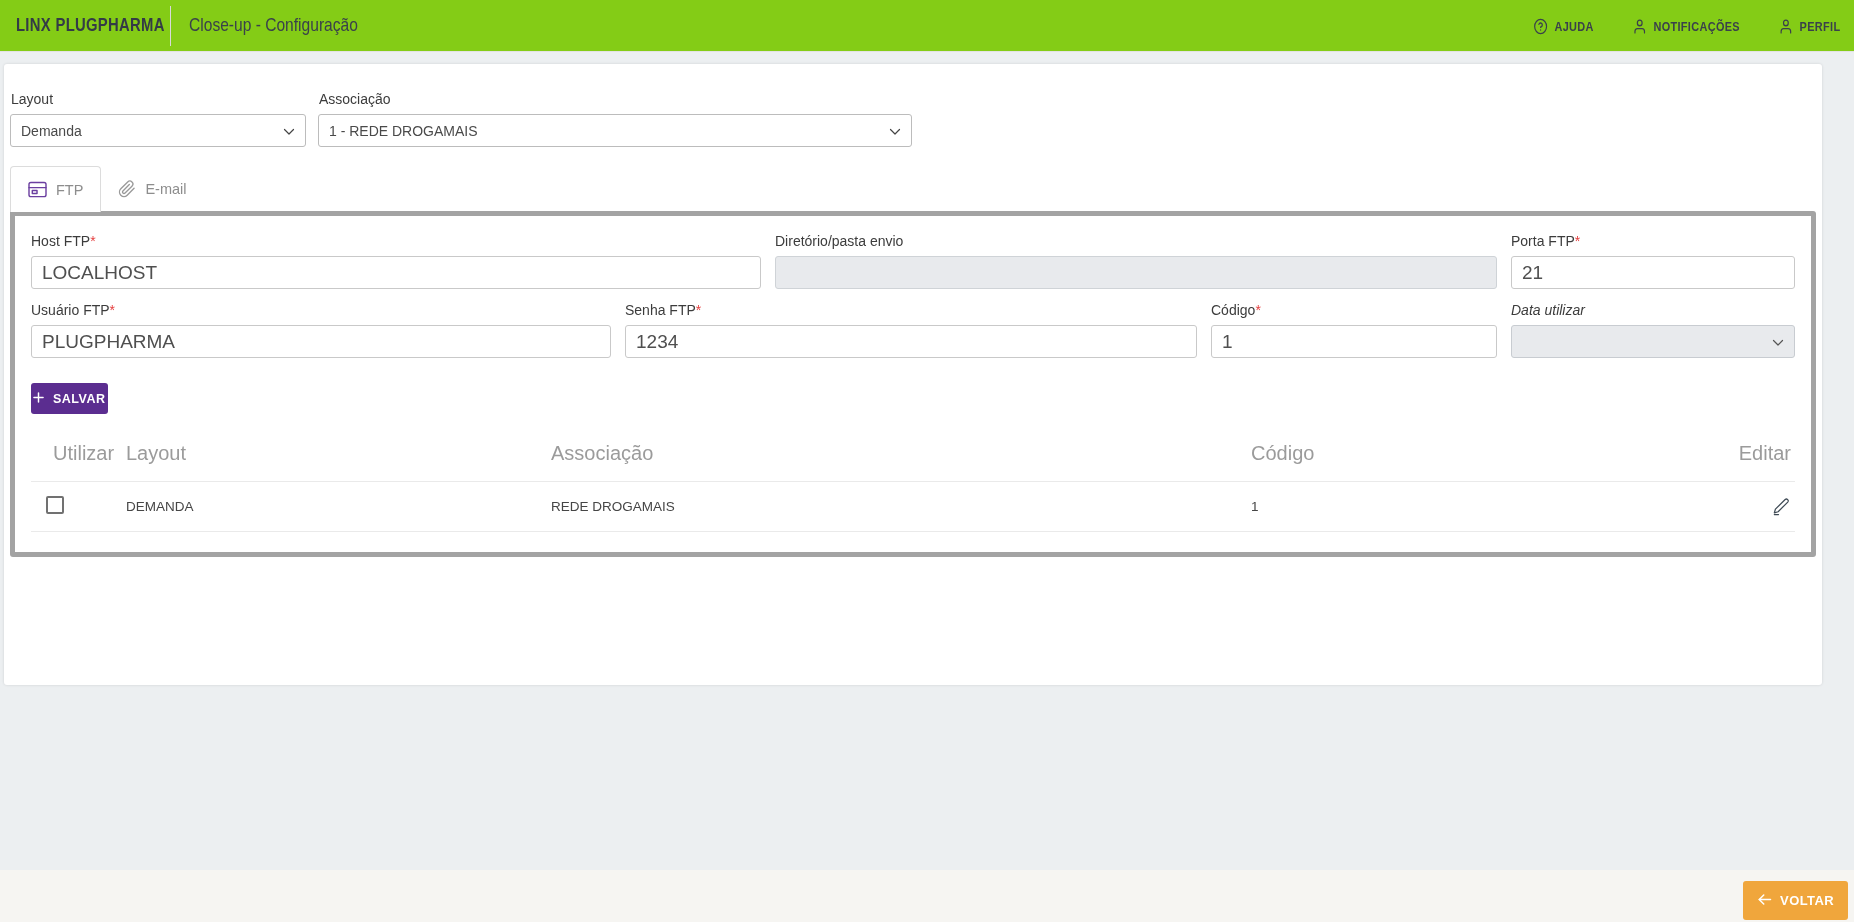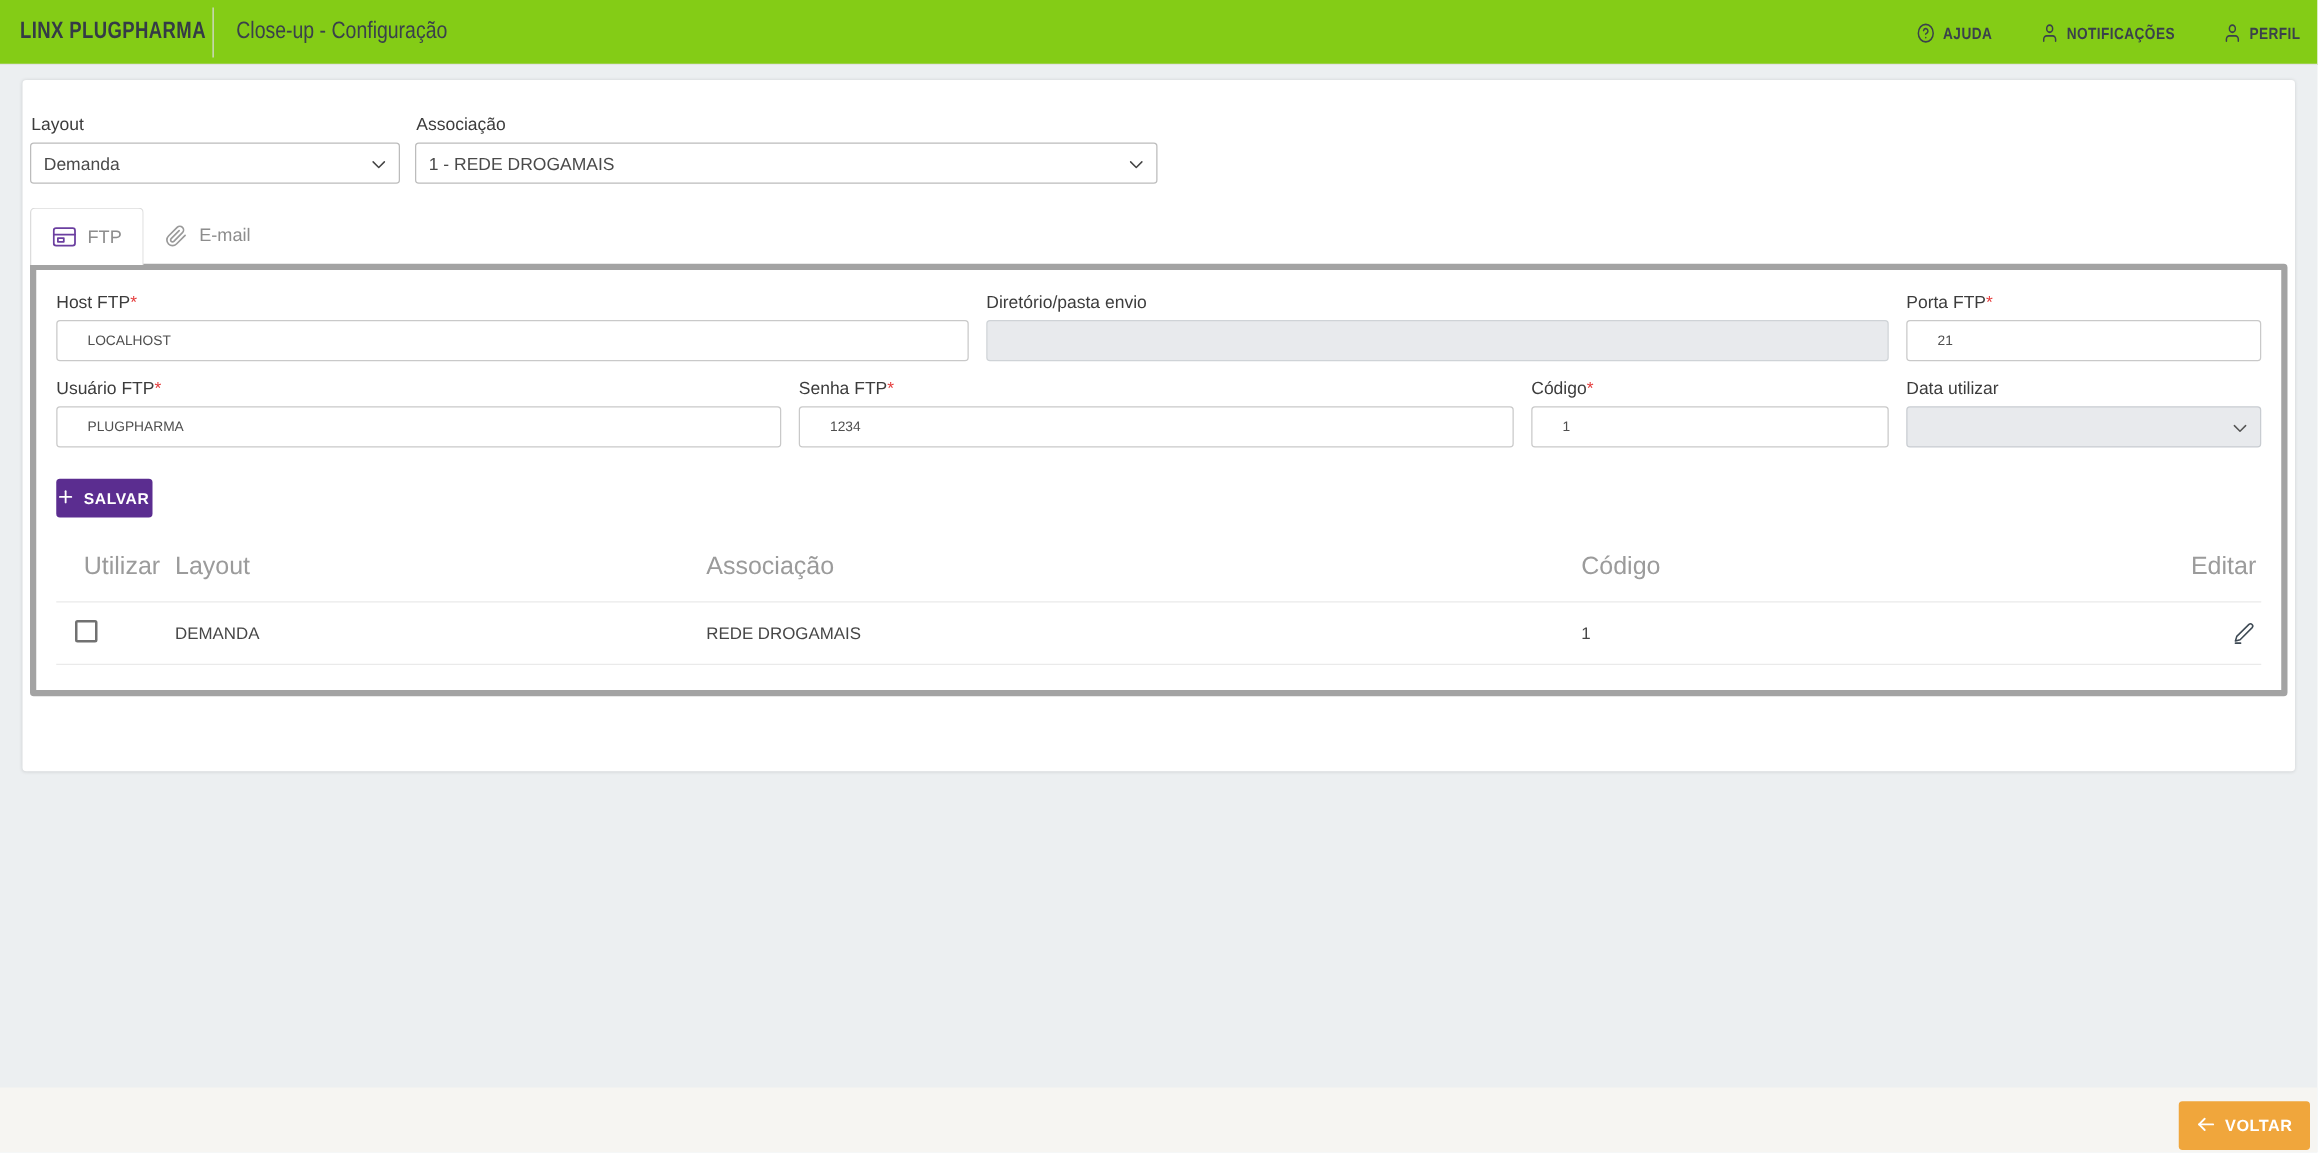--- a/index.html
+++ b/index.html
@@ -38,21 +38,21 @@
   }
   .nav-item {
     display: flex; align-items: center; gap: 8px; cursor: pointer;
     font-size: 13px; font-weight: 600; color: #3a414b; letter-spacing: .4px;
     white-space: nowrap;
   }
   .nav-item svg { display: block; }
 
   
   .card {
-    position: absolute; left: 18px; top: 64px; width: 1818px; height: 553px;
+    position: absolute; left: 4px; top: 64px; width: 1818px; height: 621px;
     background: #fff; border-radius: 3px; box-shadow: 0 0 3px rgba(0,0,0,.12);
     padding: 27px 6px 0 6px;
   }
 
   
   .filters { display: flex; gap: 12px; }
   .filter-label { font-size: 14px; color: #3c3c3c; margin: 0 0 7px 1px; }
   .selectbox {
     height: 33px; border: 1px solid #bcbcbc; border-radius: 3px; background: #fff;
     display: flex; align-items: center; justify-content: space-between;
@@ -78,26 +78,26 @@
   .panel {
     border: 5px solid #a3a3a3; border-radius: 0 3px 3px 3px; background: #fff;
     padding: 17px 16px 20px; position: relative; z-index: 1;
   }
   .form-row { display: flex; gap: 14px; margin-bottom: 13px; }
   .fg { display: flex; flex-direction: column; }
   .fg > label { font-size: 14px; color: #3c3c3c; margin-bottom: 7px; }
   .req { color: #e53e3e; }
   .tinput {
     height: 33px; border: 1px solid #c9c9c9; border-radius: 3px;
-    padding: 0 24px; font-size: 11px; color: #4f4f4f; background: #fff; width: 100%;
+    padding: 0 10px; font-size: 19px; color: #4f4f4f; background: #fff; width: 100%;
     font-family: "Liberation Sans", sans-serif; outline: none;
   }
   .tinput:disabled, .tinput.disabled { background: #e8eaed; border-color: #cfd3d7; }
   .w-host  { flex: 0 0 730px; } .w-dir { flex: 1; } .w-porta { flex: 0 0 284px; }
-  .w-user  { flex: 0 0 580px; } .w-senha { flex: 1; } .w-cod { flex: 0 0 286px; } .w-data { flex: 0 0 284px; }
+  .w-user  { flex: 0 0 580px; } .w-senha { flex: 1; } .w-cod { flex: 0 0 286px; } .w-data { flex: 0 0 284px; font-style: italic; }
 
   .btn-salvar {
     margin-top: 12px; height: 31px; padding: 0 2px;
     background: #5b2d90; border: none; border-radius: 3px; cursor: pointer;
     color: #fff; font-size: 12.5px; font-weight: 700; letter-spacing: .5px;
     display: inline-flex; align-items: center; gap: 9px;
     font-family: "Liberation Sans", sans-serif;
   }
 
   

